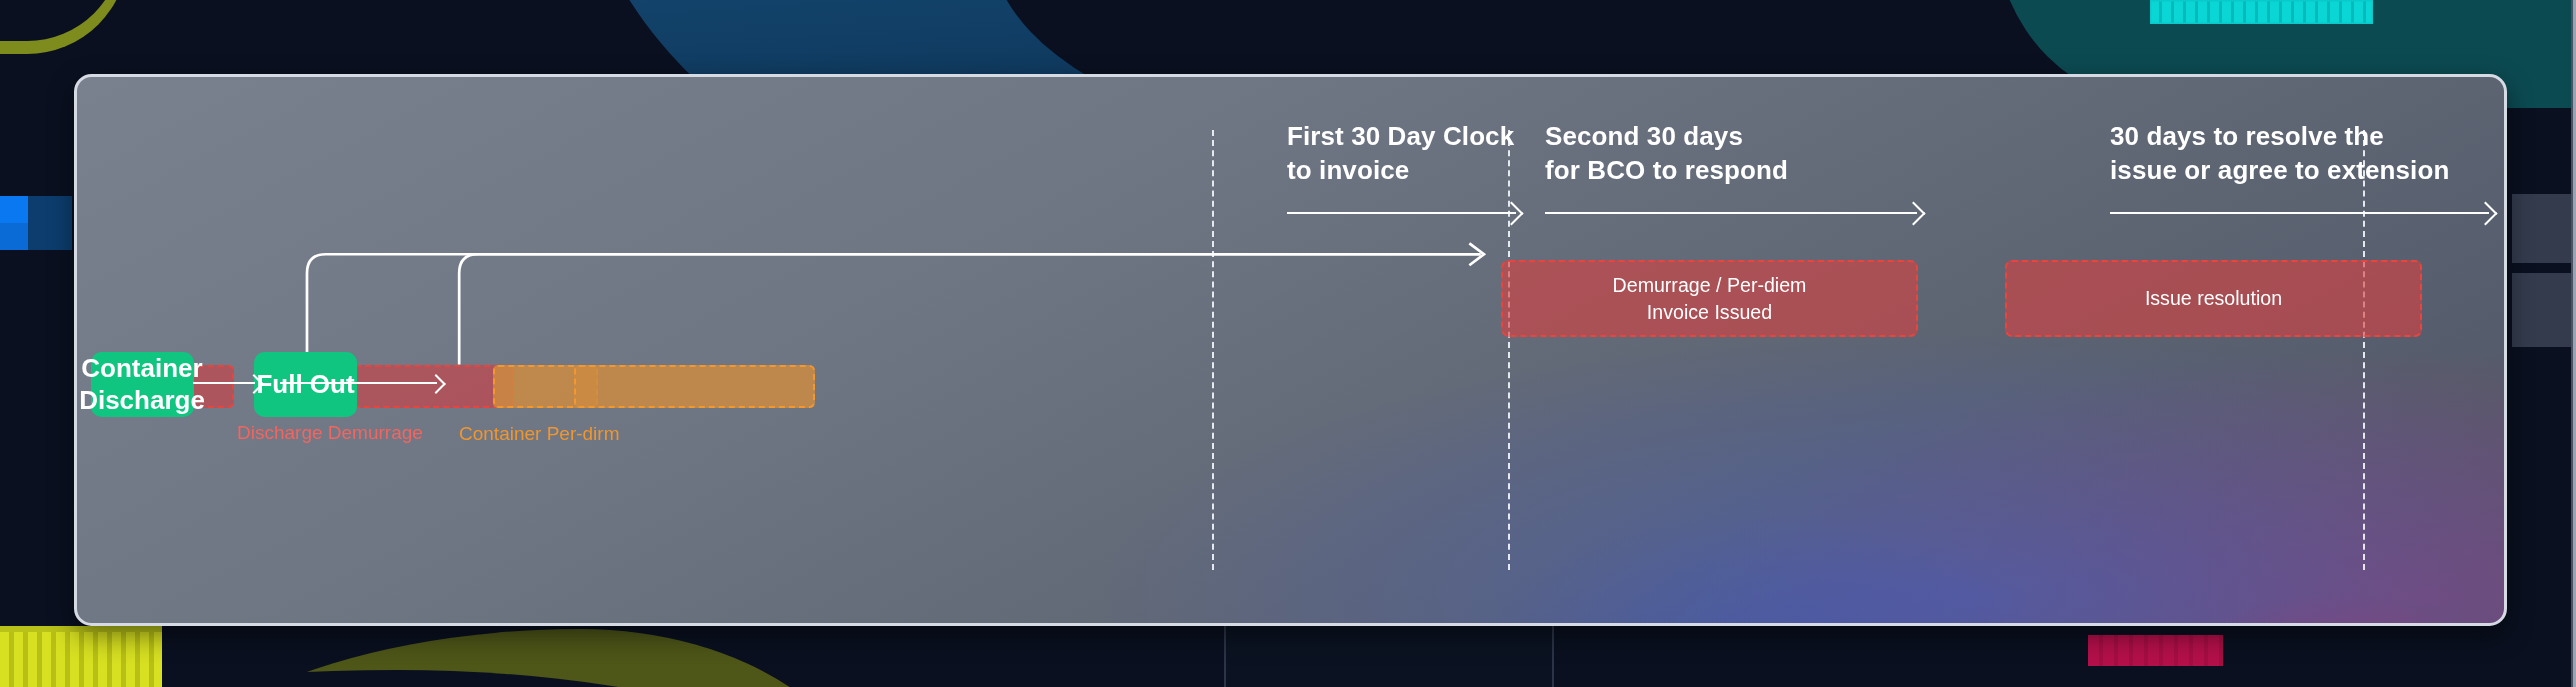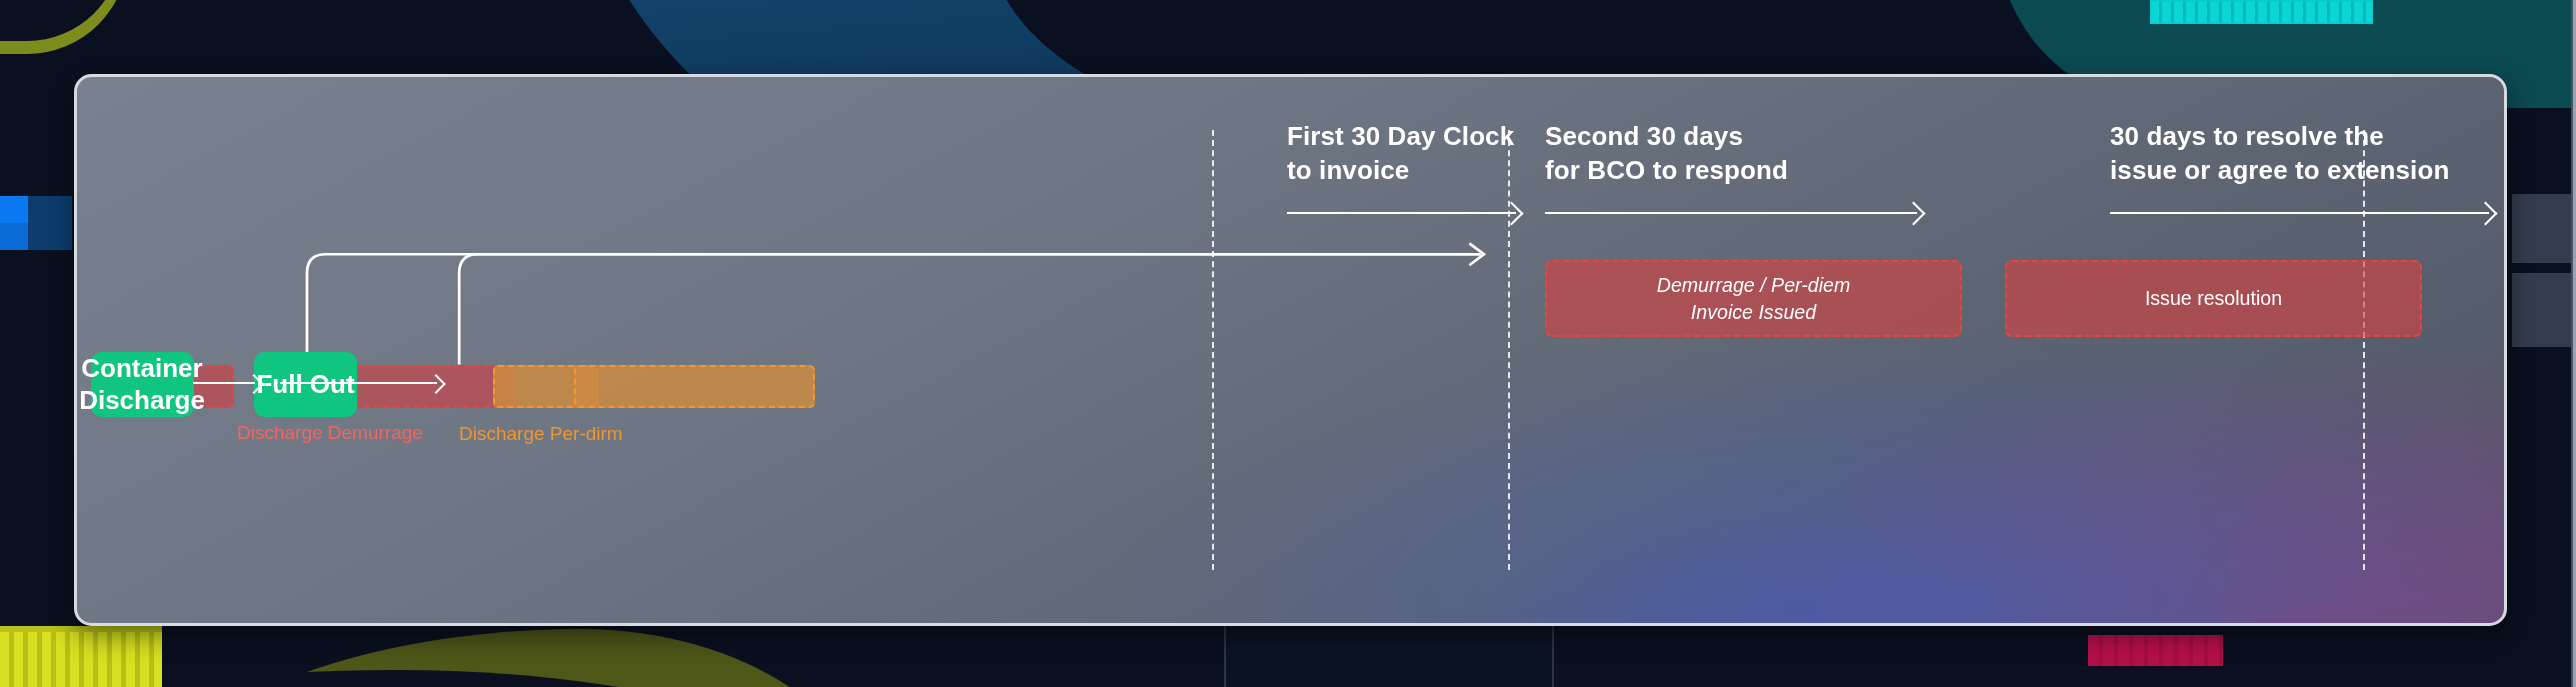--- a/index.html
+++ b/index.html
@@ -174,40 +174,40 @@
     <div class="flowarrow" id="arrow2">
       <div class="shaft"></div>
         <div class="head"></div>
     </div>
 
     <div class="node" id="node-discharge">Container
 Discharge</div>
     <div class="node" id="node-fullout">Full Out</div>
 
     <div class="caption" id="cap-dem">Discharge Demurrage</div>
-    <div class="caption" id="cap-per">Discharge Per-dirm</div>
+    <div class="caption" id="cap-per">Container Per-dirm</div>
 
     <div class="col" id="col1" style="left:1169px;width:264px;margin-left:41px;">
       <div class="col-title">First 30 Day Clock
 to invoice</div>
       <div class="col-arrow">
         <div class="shaft" style="width:229px;"></div>
         <div class="head" style="left:216px;"></div>
       </div>
     </div>
 
     <div class="col" id="col2" style="left:1468px;width:382px;">
       <div class="col-title">Second 30 days
 for BCO to respond</div>
       <div class="col-arrow">
         <div class="shaft" style="width:372px;"></div>
         <div class="head" style="left:360px;"></div>
       </div>
     </div>
-    <div class="pill" id="pill2" style="left:1468px;top:183px;width:413px;height:73px;font-style:italic;">Demurrage / Per-diem
+    <div class="pill" id="pill2" style="left:1424px;top:183px;width:413px;height:73px;">Demurrage / Per-diem
 Invoice Issued</div>
 
     <div class="col" id="col3" style="left:1654px;width:474px;left:2033px;">
       <div class="col-title">30 days to resolve the
 issue or agree to extension</div>
       <div class="col-arrow">
         <div class="shaft" style="width:379px;"></div>
         <div class="head" style="left:367px;"></div>
       </div>
     </div>

